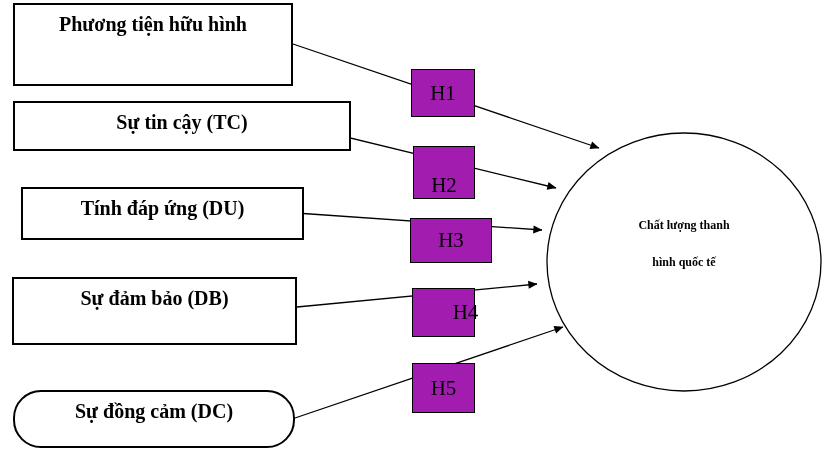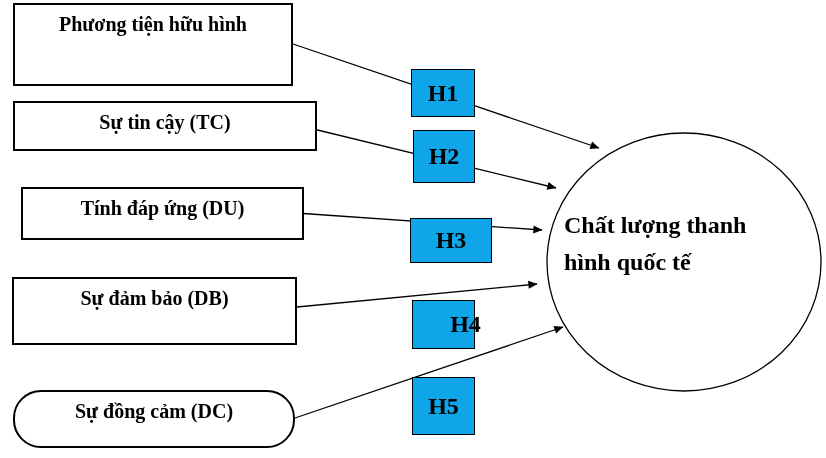--- a/index.html
+++ b/index.html
@@ -37,35 +37,35 @@
     text-align: center;
   }
   .factor-box .factor-line {
     line-height: 38px;
     white-space: nowrap;
   }
   .h-box {
     position: absolute;
     box-sizing: border-box;
     border: 1.5px solid #000000;
-    background: #0ea5e9;
+    background: #a21caf;
     display: flex;
     align-items: center;
     justify-content: center;
-    font-size: 24px;
-    font-weight: bold;
+    font-size: 21px;
+    font-weight: normal;
   }
   .outcome-label {
     position: absolute;
     left: 564px;
     top: 207px;
     width: 240px;
-    text-align: left;
+    text-align: center;
     font-weight: bold;
-    font-size: 24px;
+    font-size: 12px;
     line-height: 37px;
   }
   .outcome-label .outcome-line {
     white-space: nowrap;
   }
 </style>
 </head>
 <body>
 
 <div class="canvas">
@@ -80,37 +80,37 @@
     <line x1="293" y1="44" x2="599" y2="148" stroke="#000000" stroke-width="1.3" marker-end="url(#arrow)"></line>
     <line x1="297" y1="125" x2="556" y2="188" stroke="#000000" stroke-width="1.3" marker-end="url(#arrow)"></line>
     <line x1="296" y1="213" x2="542" y2="230" stroke="#000000" stroke-width="1.3" marker-end="url(#arrow)"></line>
     <line x1="297" y1="307" x2="537" y2="284" stroke="#000000" stroke-width="1.3" marker-end="url(#arrow)"></line>
     <line x1="295" y1="418" x2="563" y2="327" stroke="#000000" stroke-width="1.3" marker-end="url(#arrow)"></line>
   </svg>
 
   <div class="h-box" style="left:411px; top:69px; width:64px; height:48px;">
     <span>H1</span>
   </div>
-  <div class="h-box" style="left:413px; top:130px; width:62px; height:53px;">
+  <div class="h-box" style="left:413px; top:146px; width:62px; height:53px;align-items:flex-end;">
     <span>H2</span>
   </div>
   <div class="h-box" style="left:410px; top:218px; width:82px; height:45px;">
     <span>H3</span>
   </div>
-  <div class="h-box" style="left:412px; top:300px; width:63px; height:49px;padding-left:44px;">
+  <div class="h-box" style="left:412px; top:288px; width:63px; height:49px;padding-left:44px;">
     <span>H4</span>
   </div>
-  <div class="h-box" style="left:412px; top:377px; width:63px; height:58px;">
+  <div class="h-box" style="left:412px; top:363px; width:63px; height:50px;">
     <span>H5</span>
   </div>
 
   <div class="factor-box" style="left:13px; top:3px; width:280px; height:83px;">
     <div class="factor-line">Phương tiện hữu hình</div>
   </div>
-  <div class="factor-box" style="left:13px; top:101px; width:304px; height:50px;">
+  <div class="factor-box" style="left:13px; top:101px; width:338px; height:50px;">
     <div class="factor-line">Sự tin cậy (TC)</div>
   </div>
   <div class="factor-box" style="left:13px; top:187px; width:283px; height:53px;margin-left:8px;">
     <div class="factor-line">Tính đáp ứng (DU)</div>
   </div>
   <div class="factor-box" style="left:12px; top:277px; width:285px; height:68px;">
     <div class="factor-line">Sự đảm bảo (DB)</div>
   </div>
   <div class="factor-box" style="left:13px; top:390px; width:282px; height:58px;border-radius:28px;">
     <div class="factor-line">Sự đồng cảm (DC)</div>

